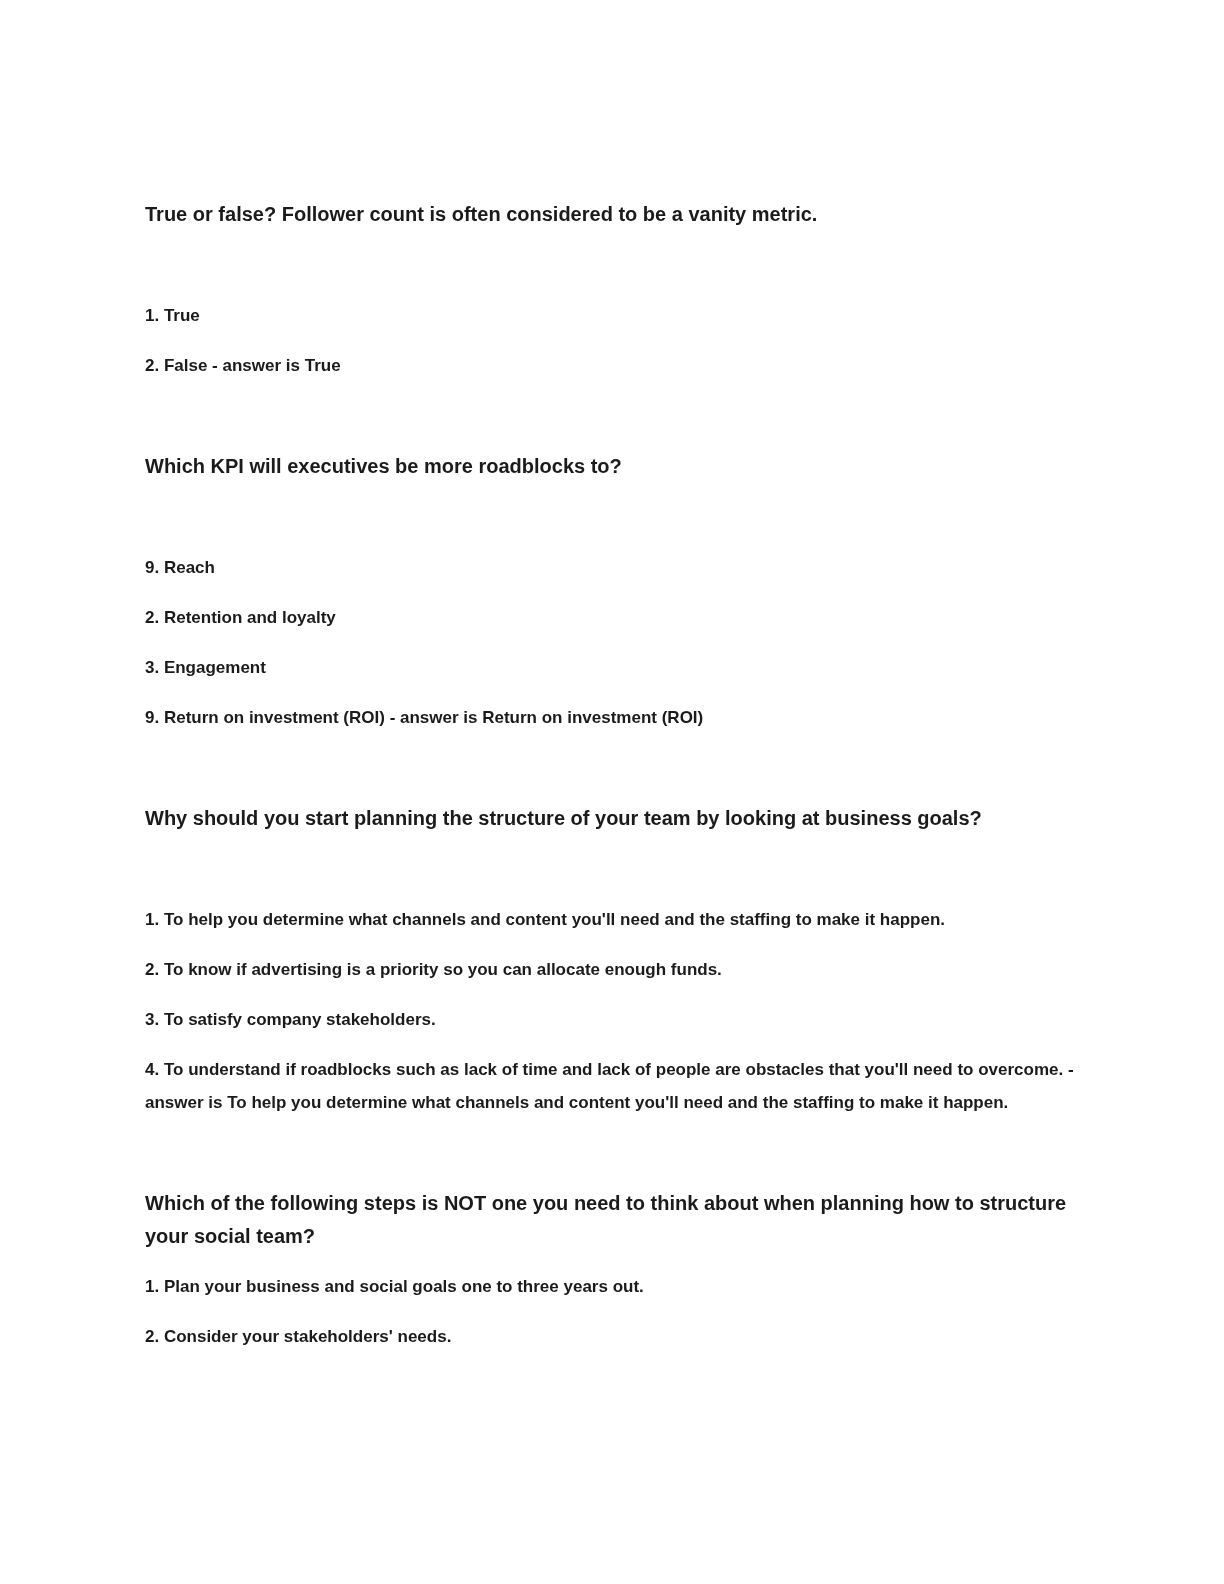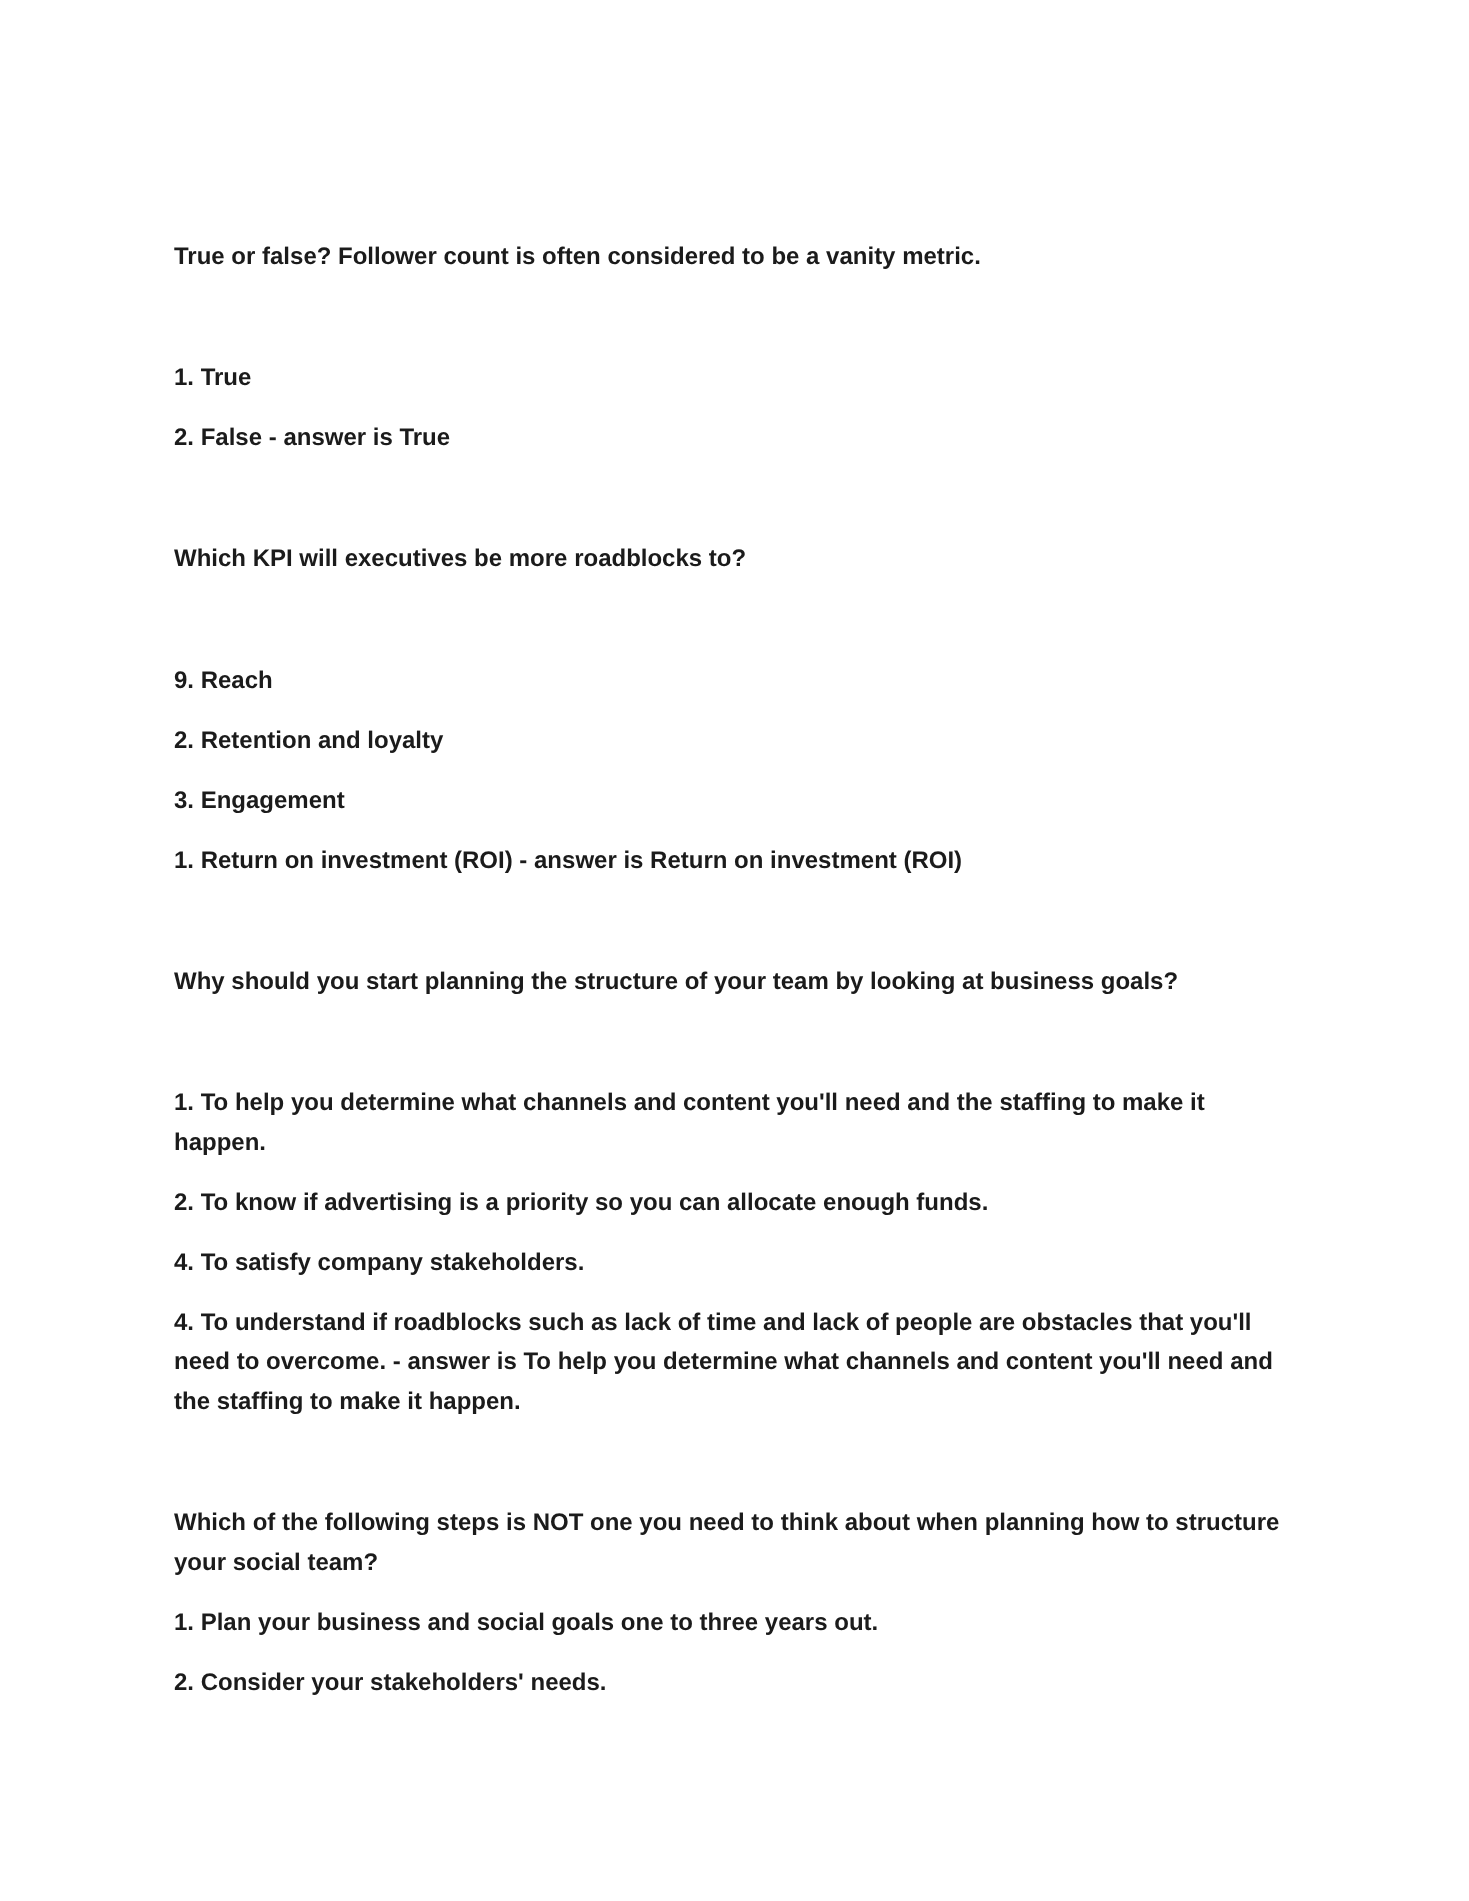--- a/index.html
+++ b/index.html
@@ -30,21 +30,21 @@
     font-weight: 700;
     margin: 0;
   }
   .q-text.gap-after {
     margin-bottom: 68px;
   }
   .q-text.small-gap-after {
     margin-bottom: 17px;
   }
   .option {
-    font-size: 20px;
+    font-size: 17px;
     line-height: 33px;
     font-weight: 700;
     margin: 0 0 17px 0;
   }
   .option:last-child {
     margin-bottom: 0;
   }
 </style>
 </head>
 <body>
@@ -58,30 +58,30 @@
       <p class="option">2. False - answer is True</p>
     </div>
   </div>
 
   <div class="question-block">
     <p class="q-text gap-after">Which KPI will executives be more roadblocks to?</p>
     <div>
       <p class="option">9. Reach</p>
       <p class="option">2. Retention and loyalty</p>
       <p class="option">3. Engagement</p>
-      <p class="option">1. Return on investment (ROI) - answer is Return on investment (ROI)</p>
+      <p class="option">9. Return on investment (ROI) - answer is Return on investment (ROI)</p>
     </div>
   </div>
 
   <div class="question-block">
     <p class="q-text gap-after">Why should you start planning the structure of your team by looking at business goals?</p>
     <div>
       <p class="option">1. To help you determine what channels and content you'll need and the staffing to make it happen.</p>
       <p class="option">2. To know if advertising is a priority so you can allocate enough funds.</p>
-      <p class="option">4. To satisfy company stakeholders.</p>
+      <p class="option">3. To satisfy company stakeholders.</p>
       <p class="option">4. To understand if roadblocks such as lack of time and lack of people are obstacles that you'll need to overcome. - answer is To help you determine what channels and content you'll need and the staffing to make it happen.</p>
     </div>
   </div>
 
   <div class="question-block">
     <p class="q-text small-gap-after">Which of the following steps is NOT one you need to think about when planning how to structure your social team?</p>
     <div>
       <p class="option">1. Plan your business and social goals one to three years out.</p>
       <p class="option">2. Consider your stakeholders' needs.</p>
     </div>

